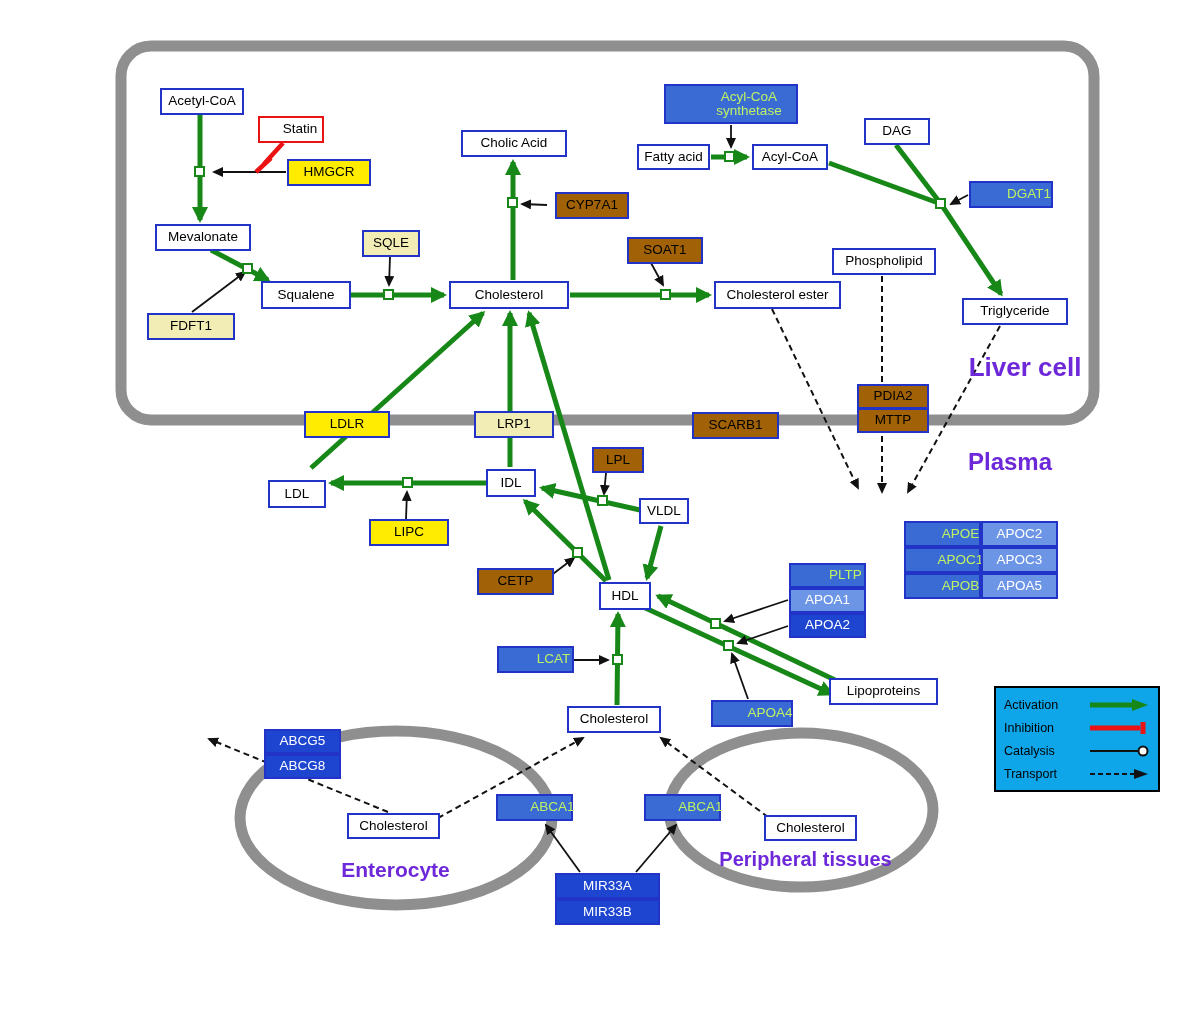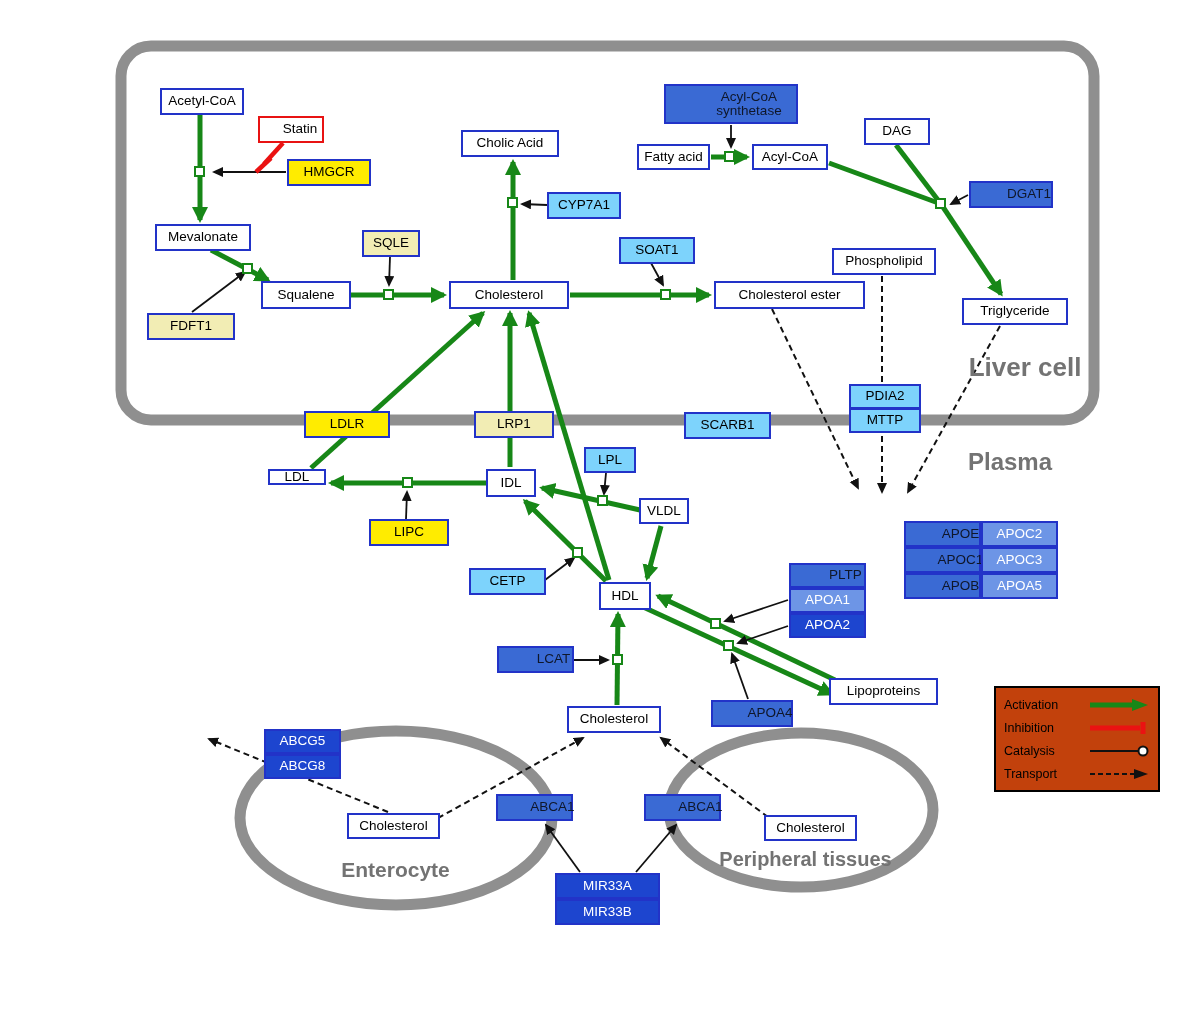--- a/index.html
+++ b/index.html
@@ -4,28 +4,28 @@
 <style>
   html,body{margin:0;padding:0;background:#fff;}
   #stage{position:relative;width:1200px;height:1013px;background:#fff;
          font-family:"Liberation Sans",sans-serif;overflow:hidden;}
   svg.canvas{position:absolute;left:0;top:0;z-index:0;}
   .node{position:absolute;box-sizing:border-box;background:#fff;border:2px solid #2233c8;
         color:#000;display:flex;align-items:center;justify-content:center;text-align:center;
         font-size:13.5px;line-height:1.05;z-index:2;}
   .yellow{background:#ffec00;}
   .pale{background:#f2edb4;}
-  .lblue{background:#7dd3fc;}
-  .mblue{background:#3a6ad4;color:#0f172a;padding-left:36px;}
+  .lblue{background:#a16207;margin-left:8px;}
+  .mblue{background:#3a6ad4;color:#bef264;padding-left:36px;}
   .mblue2{background:#6d95e6;color:#fff;}
   .dblue{background:#1d45cf;color:#fff;}
   .red-border{border-color:#e81313;padding-left:18px;}
-  .comp-label{position:absolute;color:#737373;font-weight:bold;z-index:1;text-align:center;}
+  .comp-label{position:absolute;color:#6d28d9;font-weight:bold;z-index:1;text-align:center;}
   #legend{position:absolute;left:994px;top:686px;width:166px;box-sizing:border-box;
-          background:#c2410c;border:2px solid #000;z-index:3;padding:5px 8px;}
+          background:#0ea5e9;border:2px solid #000;z-index:3;padding:5px 8px;}
   .legend-row{display:flex;align-items:center;justify-content:space-between;height:23px;
               font-size:12.5px;color:#000;}
 </style>
 </head>
 <body>
 
 <div id="stage">
 
   <svg class="canvas" width="1200" height="1013">
     <defs>
@@ -125,37 +125,37 @@
   <div class="comp-label" style="left:698px;top:848px;width:215px;font-size:20px">Peripheral tissues</div>
 
   <div class="node" style="left:160px;top:88px;width:84px;height:27px">Acetyl-CoA</div>
   <div class="node red-border" style="left:258px;top:116px;width:66px;height:27px">Statin</div>
   <div class="node yellow" style="left:287px;top:159px;width:84px;height:27px">HMGCR</div>
   <div class="node" style="left:155px;top:224px;width:96px;height:27px">Mevalonate</div>
   <div class="node pale" style="left:147px;top:313px;width:88px;height:27px">FDFT1</div>
   <div class="node" style="left:261px;top:281px;width:90px;height:28px">Squalene</div>
   <div class="node pale" style="left:362px;top:230px;width:58px;height:27px">SQLE</div>
   <div class="node" style="left:449px;top:281px;width:120px;height:28px">Cholesterol</div>
-  <div class="node" style="left:461px;top:130px;width:98px;height:27px">Cholic Acid</div>
+  <div class="node" style="left:461px;top:130px;width:106px;height:27px">Cholic Acid</div>
   <div class="node lblue" style="left:547px;top:192px;width:74px;height:27px">CYP7A1</div>
   <div class="node lblue" style="left:619px;top:237px;width:76px;height:27px">SOAT1</div>
-  <div class="node" style="left:714px;top:281px;width:151px;height:28px">Cholesterol ester</div>
+  <div class="node" style="left:714px;top:281px;width:127px;height:28px">Cholesterol ester</div>
   <div class="node mblue" style="left:664px;top:84px;width:134px;height:40px">Acyl-CoA synthetase</div>
   <div class="node" style="left:637px;top:144px;width:73px;height:26px">Fatty acid</div>
   <div class="node" style="left:752px;top:144px;width:76px;height:26px">Acyl-CoA</div>
   <div class="node" style="left:864px;top:118px;width:66px;height:27px">DAG</div>
   <div class="node mblue" style="left:969px;top:181px;width:84px;height:27px">DGAT1</div>
   <div class="node" style="left:832px;top:248px;width:104px;height:27px">Phospholipid</div>
   <div class="node" style="left:962px;top:298px;width:106px;height:27px">Triglyceride</div>
   <div class="node lblue" style="left:849px;top:384px;width:72px;height:25px">PDIA2</div>
   <div class="node lblue" style="left:849px;top:408px;width:72px;height:25px">MTTP</div>
   <div class="node yellow" style="left:304px;top:411px;width:86px;height:27px">LDLR</div>
   <div class="node pale" style="left:474px;top:411px;width:80px;height:27px">LRP1</div>
   <div class="node lblue" style="left:684px;top:412px;width:87px;height:27px">SCARB1</div>
-  <div class="node" style="left:268px;top:469px;width:58px;height:16px">LDL</div>
+  <div class="node" style="left:268px;top:480px;width:58px;height:28px">LDL</div>
   <div class="node" style="left:486px;top:469px;width:50px;height:28px">IDL</div>
   <div class="node lblue" style="left:584px;top:447px;width:52px;height:26px">LPL</div>
   <div class="node" style="left:639px;top:498px;width:50px;height:26px">VLDL</div>
   <div class="node yellow" style="left:369px;top:519px;width:80px;height:27px">LIPC</div>
   <div class="node lblue" style="left:469px;top:568px;width:77px;height:27px">CETP</div>
   <div class="node" style="left:599px;top:582px;width:52px;height:28px">HDL</div>
   <div class="node mblue" style="left:789px;top:563px;width:77px;height:25px">PLTP</div>
   <div class="node mblue2" style="left:789px;top:588px;width:77px;height:25px">APOA1</div>
   <div class="node dblue" style="left:789px;top:613px;width:77px;height:25px">APOA2</div>
   <div class="node mblue" style="left:904px;top:521px;width:77px;height:26px">APOE</div>

